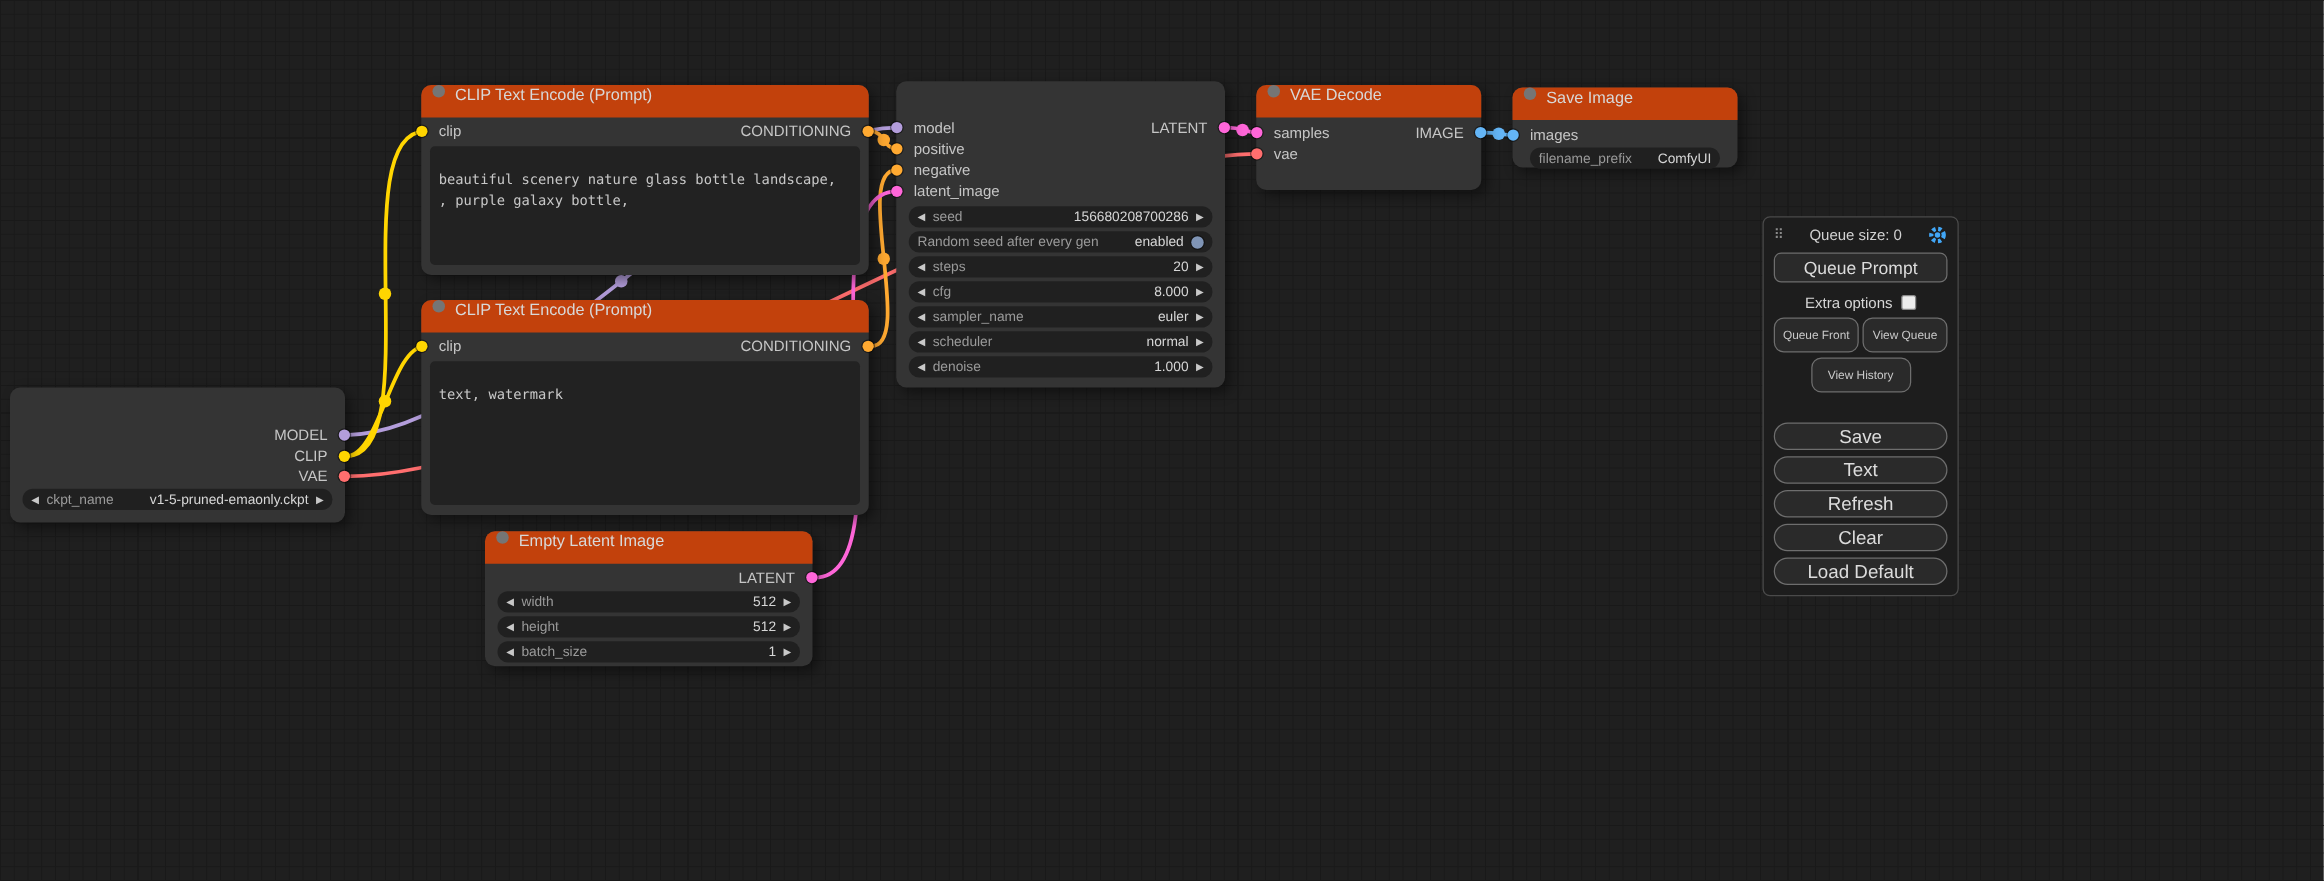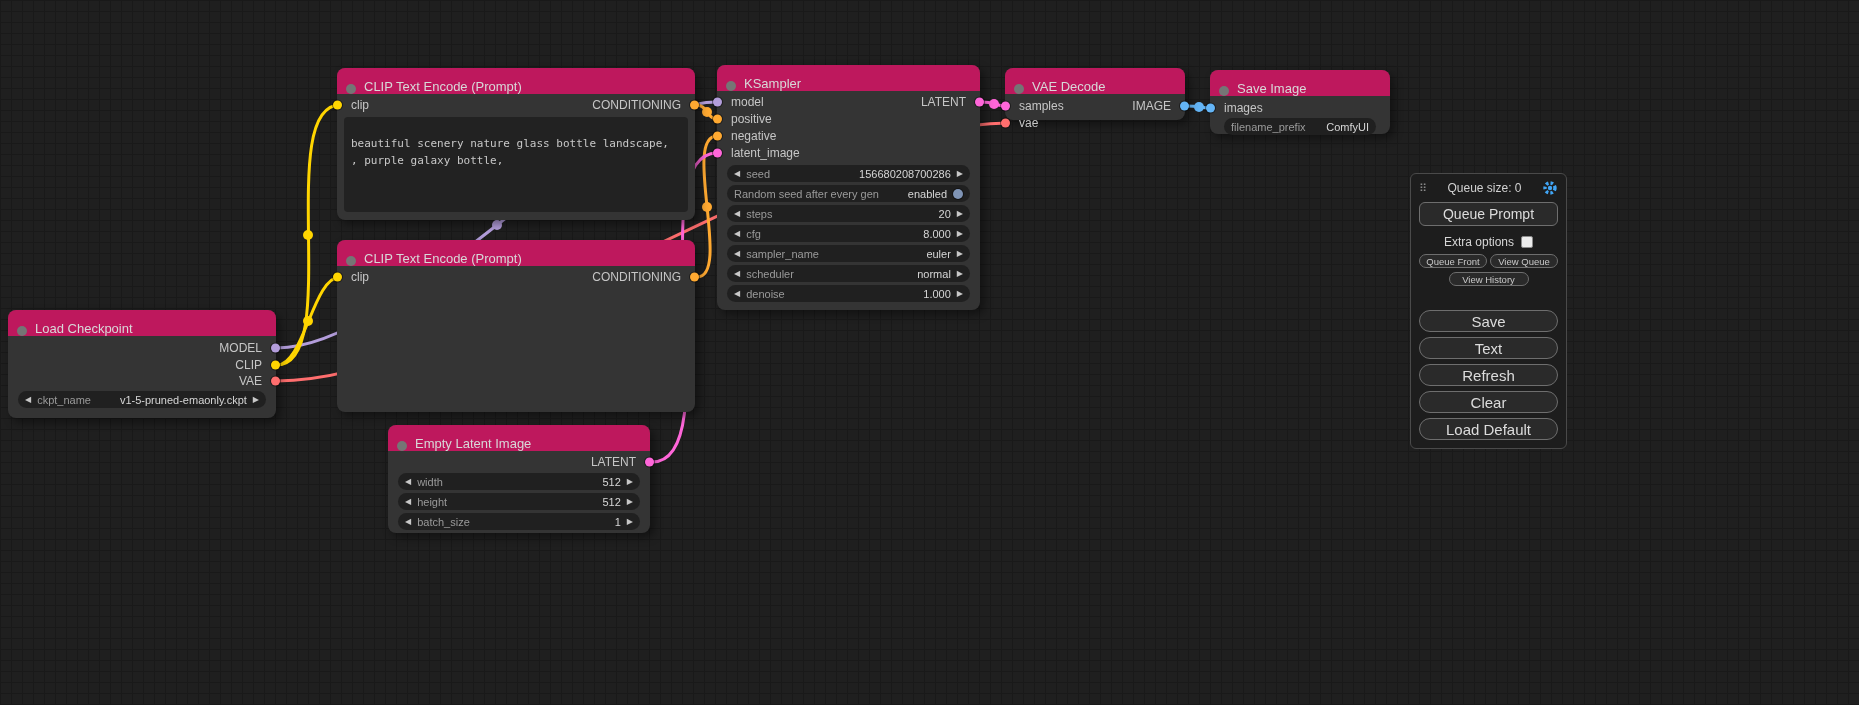--- a/index.html
+++ b/index.html
@@ -12,22 +12,22 @@
       linear-gradient(90deg,#191919 1px,transparent 1px),
       linear-gradient(#151515 1px,transparent 1px),
       linear-gradient(90deg,#151515 1px,transparent 1px);
     background-size:11px 11px,11px 11px,110px 110px,110px 110px;
   }
   .wires{position:absolute;left:0;top:0;z-index:1}
   .wire{fill:none;stroke-width:3;stroke-linecap:round}
 
   .node{position:absolute;z-index:2;background:#343434;border-radius:8px;
         box-shadow:4px 4px 10px rgba(0,0,0,.45);color:#ccc}
-  .node-header{height:26px;display:flex;align-items:flex-end;gap:8px;padding:0 9px;
-               background:#be185d;border-radius:8px 8px 0 0}
+  .node-header{height:26px;display:flex;align-items:flex-start;gap:8px;padding:0 9px;
+               background:#c2410c;border-radius:8px 8px 0 0}
   .title-dot{width:10px;height:10px;border-radius:50%;background:#757575;flex:0 0 auto}
   .node-title{color:#d8d8d8;font-size:13px;white-space:nowrap}
 
   .slot{position:absolute;height:16px;line-height:16px;font-size:12px;color:#c6c6c6;white-space:nowrap}
   .slot.in{left:0;padding-left:14px}
   .slot.out{right:0;padding-right:14px;text-align:right}
   .dot{position:absolute;top:50%;transform:translateY(-50%);width:9px;height:9px;border-radius:50%;
        box-shadow:0 0 0 1px rgba(0,0,0,.45)}
   .slot.in .dot{left:-4px}
   .slot.out .dot{right:-4px}
@@ -49,21 +49,21 @@
   .qhead{display:flex;align-items:center;justify-content:space-between;height:20px}
   .drag-handle{font-size:11px;color:#8a8a8a;line-height:10px}
   .qsize{font-size:12px;color:#d2d2d2}
   .qbtn{font-family:"Liberation Sans",sans-serif;background:#2a2a2a;border:1px solid #6e6e6e;
         color:#dcdcdc;cursor:pointer;display:block}
   .qbtn.big{height:24px;margin-top:4px;font-size:14px;border-radius:6px}
   .extra-row{margin-top:9px;display:flex;align-items:center;justify-content:center;gap:7px;
              font-size:12px;color:#d6d6d6;height:14px}
   .checkbox{width:12px;height:12px;background:#ececec;border:1px solid #8a8a8a;border-radius:2px}
   .small-row{margin-top:5px;display:flex;gap:3px}
-  .qbtn.small{height:14px;font-size:9.5px;border-radius:8px;line-height:11px;padding:0 4px;color:#c9c9c9}
+  .qbtn.small{height:28px;font-size:9.5px;border-radius:8px;line-height:11px;padding:0 4px;color:#c9c9c9}
   .small-row .qbtn.small{flex:1}
   .qbtn.center{margin-top:4px;align-self:center;width:80px}
   .qbtn.med{height:22px;margin-top:5px;font-size:15px;border-radius:11px}
   .qbtn.med.first{margin-top:24px}
 </style>
 </head>
 <body>
 
 <div id="canvas">
 
@@ -82,24 +82,20 @@
     <circle cx="308" cy="321" r="5" style="fill:var(--c-clip)"></circle>
     <circle cx="642" cy="252" r="5" style="fill:var(--c-vae)"></circle>
     <circle cx="707" cy="112" r="5" style="fill:var(--c-conditioning)"></circle>
     <circle cx="707" cy="207" r="5" style="fill:var(--c-conditioning)"></circle>
     <circle cx="684" cy="308" r="5" style="fill:var(--c-latent)"></circle>
     <circle cx="994" cy="104" r="5" style="fill:var(--c-latent)"></circle>
     <circle cx="1199" cy="107" r="5" style="fill:var(--c-image)"></circle>
   </svg>
 
   <div class="node" style="left:8px;top:310px;width:268px;height:108px">
-    <div class="node-header">
-      <span class="title-dot"></span>
-      <span class="node-title">Load Checkpoint</span>
-    </div>
     <div class="slot out" style="top:30px">
       <span>MODEL</span>
       <span class="dot" style="background:var(--c-model)"></span>
     </div>
     <div class="slot out" style="top:47px">
       <span>CLIP</span>
       <span class="dot" style="background:var(--c-clip)"></span>
     </div>
     <div class="slot out" style="top:63px">
       <span>VAE</span>
@@ -135,20 +131,21 @@
       <span class="node-title">CLIP Text Encode (Prompt)</span>
     </div>
     <div class="slot in" style="top:29px">
       <span class="dot" style="background:var(--c-clip)"></span>
       <span>clip</span>
     </div>
     <div class="slot out" style="top:29px">
       <span>CONDITIONING</span>
       <span class="dot" style="background:var(--c-conditioning)"></span>
     </div>
+    <div class="prompt-text" style="left:7px;top:49px;width:344px;height:115px">text, watermark</div>
   </div>
 
   <div class="node" style="left:388px;top:425px;width:262px;height:108px">
     <div class="node-header">
       <span class="title-dot"></span>
       <span class="node-title">Empty Latent Image</span>
     </div>
     <div class="slot out" style="top:29px">
       <span>LATENT</span>
       <span class="dot" style="background:var(--c-latent)"></span>
@@ -167,24 +164,20 @@
     </div>
     <div class="widget" style="top:88px">
       <span class="warrow">◀</span>
       <span>batch_size</span>
       <span class="wvalue">1</span>
       <span class="warrow">▶</span>
     </div>
   </div>
 
   <div class="node" style="left:717px;top:65px;width:263px;height:245px">
-    <div class="node-header">
-      <span class="title-dot"></span>
-      <span class="node-title">KSampler</span>
-    </div>
     <div class="slot in" style="top:29px">
       <span class="dot" style="background:var(--c-model)"></span>
       <span>model</span>
     </div>
     <div class="slot in" style="top:46px">
       <span class="dot" style="background:var(--c-conditioning)"></span>
       <span>positive</span>
     </div>
     <div class="slot in" style="top:63px">
       <span class="dot" style="background:var(--c-conditioning)"></span>
@@ -234,21 +227,21 @@
       <span class="warrow">▶</span>
     </div>
     <div class="widget" style="top:220px">
       <span class="warrow">◀</span>
       <span>denoise</span>
       <span class="wvalue">1.000</span>
       <span class="warrow">▶</span>
     </div>
   </div>
 
-  <div class="node" style="left:1005px;top:68px;width:180px;height:52px">
+  <div class="node" style="left:1005px;top:68px;width:180px;height:84px">
     <div class="node-header">
       <span class="title-dot"></span>
       <span class="node-title">VAE Decode</span>
     </div>
     <div class="slot in" style="top:30px">
       <span class="dot" style="background:var(--c-latent)"></span>
       <span>samples</span>
     </div>
     <div class="slot in" style="top:47px">
       <span class="dot" style="background:var(--c-vae)"></span>

